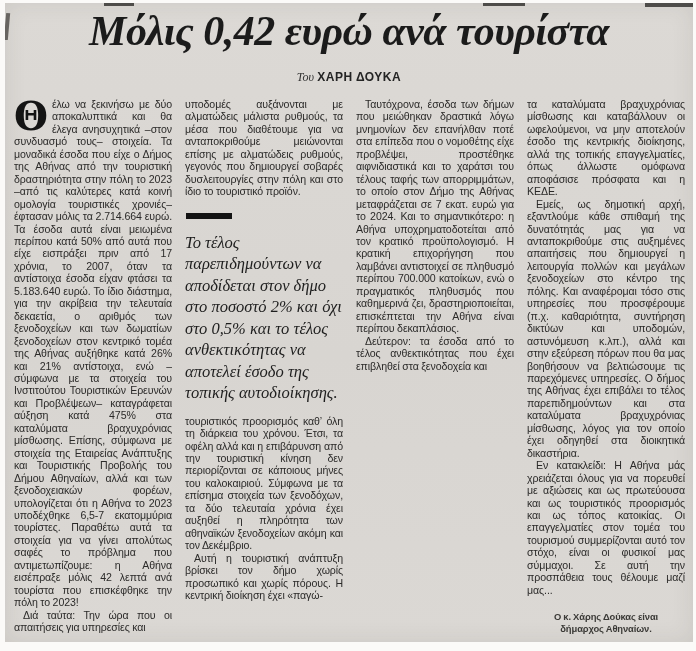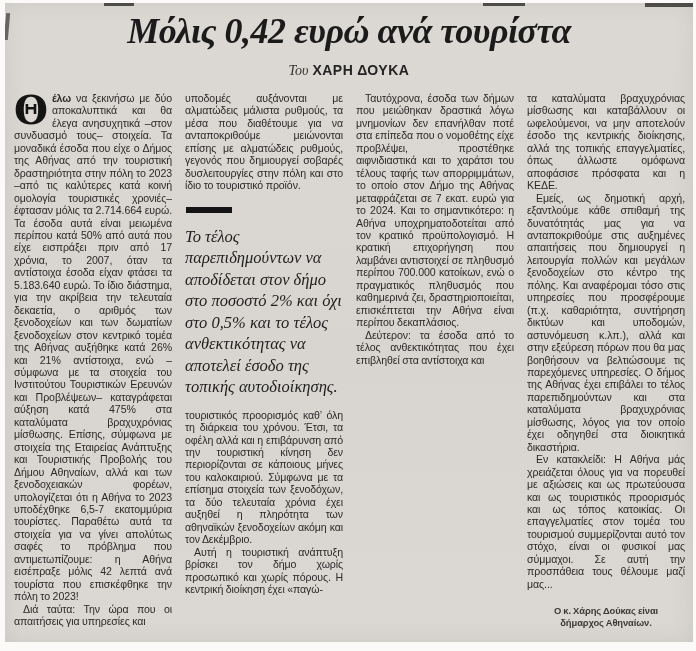--- a/index.html
+++ b/index.html
@@ -18,26 +18,26 @@
   
   .mark-edge{position:absolute;left:0;top:10px;width:4px;height:27px;background:#55524d;transform:rotate(5deg);opacity:.85;}
   .mark-top1{position:absolute;left:99px;top:0;width:30px;height:3px;background:#2c2a28;opacity:.8;}
   .mark-top2{position:absolute;left:478px;top:0;width:42px;height:3px;background:#2c2a28;opacity:.8;}
   .mark-top3{position:absolute;left:640px;top:0;width:52px;height:4px;background:#2c2a28;opacity:.8;}
 
   .headline{
     text-align:center;
     font-family:"Liberation Serif","DejaVu Serif",serif;
     font-style:italic;font-weight:600;
-    font-size:36px;letter-spacing:-0.5px;
+    font-size:42px;letter-spacing:-0.5px;
     color:#1b1b1b;
     margin:9px 0 0 0;line-height:38px;
   }
   .byline{
-    text-align:center;font-size:14px;color:#242424;margin-top:12px;
+    text-align:center;font-size:12px;color:#242424;margin-top:20px;
   }
   .byline .prefix{font-family:"Liberation Serif",serif;font-style:italic;color:#333;}
   .byline .name{font-weight:bold;letter-spacing:.5px;}
 
   .columns{
     display:flex;gap:13px;
     padding:13px 8px 0 9px;
     box-sizing:border-box;
   }
   .col{
@@ -48,21 +48,21 @@
     word-spacing:-0.3px;
   }
   .col p{margin:0;}
   .col p.indent{text-indent:9px;}
   .dropcap{
     float:left;
     font-family:"DejaVu Serif",serif;
     font-weight:bold;font-size:39px;line-height:33px;
     color:#141414;margin:2px 4px 0 0;
   }
-  .lead{font-weight:bold;}
+  .lead{font-weight:normal;}
 
   .pullquote{margin:15px 1px 11px 0;}
   .quote-bar{width:46px;height:6px;background:#141414;margin:2px 0 13px 1px;}
   .quote-text{
     font-family:"Liberation Serif","DejaVu Serif",serif;
     font-style:italic;font-size:16.5px;line-height:21.5px;
     color:#1e1e1e;text-align:left;letter-spacing:0;word-spacing:0;
   }
 
   .bio{
@@ -97,21 +97,21 @@
           <p>υποδομές αυξάνονται με αλματώδεις μάλιστα ρυθμούς, τα μέσα που διαθέτουμε για να ανταποκριθούμε μειώνονται επίσης με αλματώδεις ρυθμούς, γεγονός που δημιουργεί σοβαρές δυσλειτουργίες στην πόλη και στο ίδιο το τουριστικό προϊόν.</p>
           <div class="pullquote">
             <div class="quote-bar"></div>
             <div class="quote-text">Το τέλος παρεπιδημούντων να αποδίδεται στον δήμο στο ποσοστό 2% και όχι στο 0,5% και το τέλος ανθεκτικότητας να αποτελεί έσοδο της τοπικής αυτοδιοίκησης.</div>
           </div>
           <p>τουριστικός προορισμός καθ’ όλη τη διάρκεια του χρόνου. Έτσι, τα οφέλη αλλά και η επιβάρυνση από την τουριστική κίνηση δεν περιορίζονται σε κάποιους μήνες του καλοκαιριού. Σύμφωνα με τα επίσημα στοιχεία των ξενοδόχων, τα δύο τελευταία χρόνια έχει αυξηθεί η πληρότητα των αθηναϊκών ξενοδοχείων ακόμη και τον Δεκέμβριο.</p>
           <p class="indent">Αυτή η τουριστική ανάπτυξη βρίσκει τον δήμο χωρίς προσωπικό και χωρίς πόρους. Η κεντρική διοίκηση έχει «παγώ-</p>
         </div>
       <div class="col">
           <p class="indent">Ταυτόχρονα, έσοδα των δήμων που μειώθηκαν δραστικά λόγω μνημονίων δεν επανήλθαν ποτέ στα επίπεδα που ο νομοθέτης είχε προβλέψει, προστέθηκε αιφνιδιαστικά και το χαράτσι του τέλους ταφής των απορριμμάτων, το οποίο στον Δήμο της Αθήνας μεταφράζεται σε 7 εκατ. ευρώ για το 2024. Και το σημαντικότερο: η Αθήνα υποχρηματοδοτείται από τον κρατικό προϋπολογισμό. Η κρατική επιχορήγηση που λαμβάνει αντιστοιχεί σε πληθυσμό περίπου 700.000 κατοίκων, ενώ ο πραγματικός πληθυσμός που καθημερινά ζει, δραστηριοποιείται, επισκέπτεται την Αθήνα είναι περίπου δεκαπλάσιος.</p>
-          <p class="indent">Δεύτερον: τα έσοδα από το τέλος ανθεκτικότητας που έχει επιβληθεί στα αντίστοιχα και</p>
+          <p class="indent">Δεύτερον: τα έσοδα από το τέλος ανθεκτικότητας που έχει επιβληθεί στα ξενοδοχεία και</p>
         </div>
       <div class="col">
           <p>τα καταλύματα βραχυχρόνιας μίσθωσης και καταβάλλουν οι ωφελούμενοι, να μην αποτελούν έσοδο της κεντρικής διοίκησης, αλλά της τοπικής επαγγελματίες, όπως άλλωστε ομόφωνα αποφάσισε πρόσφατα και η ΚΕΔΕ.</p>
           <p class="indent">Εμείς, ως δημοτική αρχή, εξαντλούμε κάθε σπιθαμή της δυνατότητάς μας για να ανταποκριθούμε στις αυξημένες απαιτήσεις που δημιουργεί η λειτουργία πολλών και μεγάλων ξενοδοχείων στο κέντρο της πόλης. Και αναφέρομαι τόσο στις υπηρεσίες που προσφέρουμε (π.χ. καθαριότητα, συντήρηση δικτύων και υποδομών, αστυνόμευση κ.λπ.), αλλά και στην εξεύρεση πόρων που θα μας βοηθήσουν να βελτιώσουμε τις παρεχόμενες υπηρεσίες. Ο δήμος της Αθήνας έχει επιβάλει το τέλος παρεπιδημούντων και στα καταλύματα βραχυχρόνιας μίσθωσης, λόγος για τον οποίο έχει οδηγηθεί στα διοικητικά δικαστήρια.</p>
           <p class="indent">Εν κατακλείδι: Η Αθήνα μάς χρειάζεται όλους για να πορευθεί με αξιώσεις και ως πρωτεύουσα και ως τουριστικός προορισμός και ως τόπος κατοικίας. Οι επαγγελματίες στον τομέα του τουρισμού συμμερίζονται αυτό τον στόχο, είναι οι φυσικοί μας σύμμαχοι. Σε αυτή την προσπάθεια τους θέλουμε μαζί μας...</p>
           <p class="bio">Ο κ. Χάρης Δούκας είναι
 δήμαρχος Αθηναίων.</p>
         </div>
     </div>
   </div>

